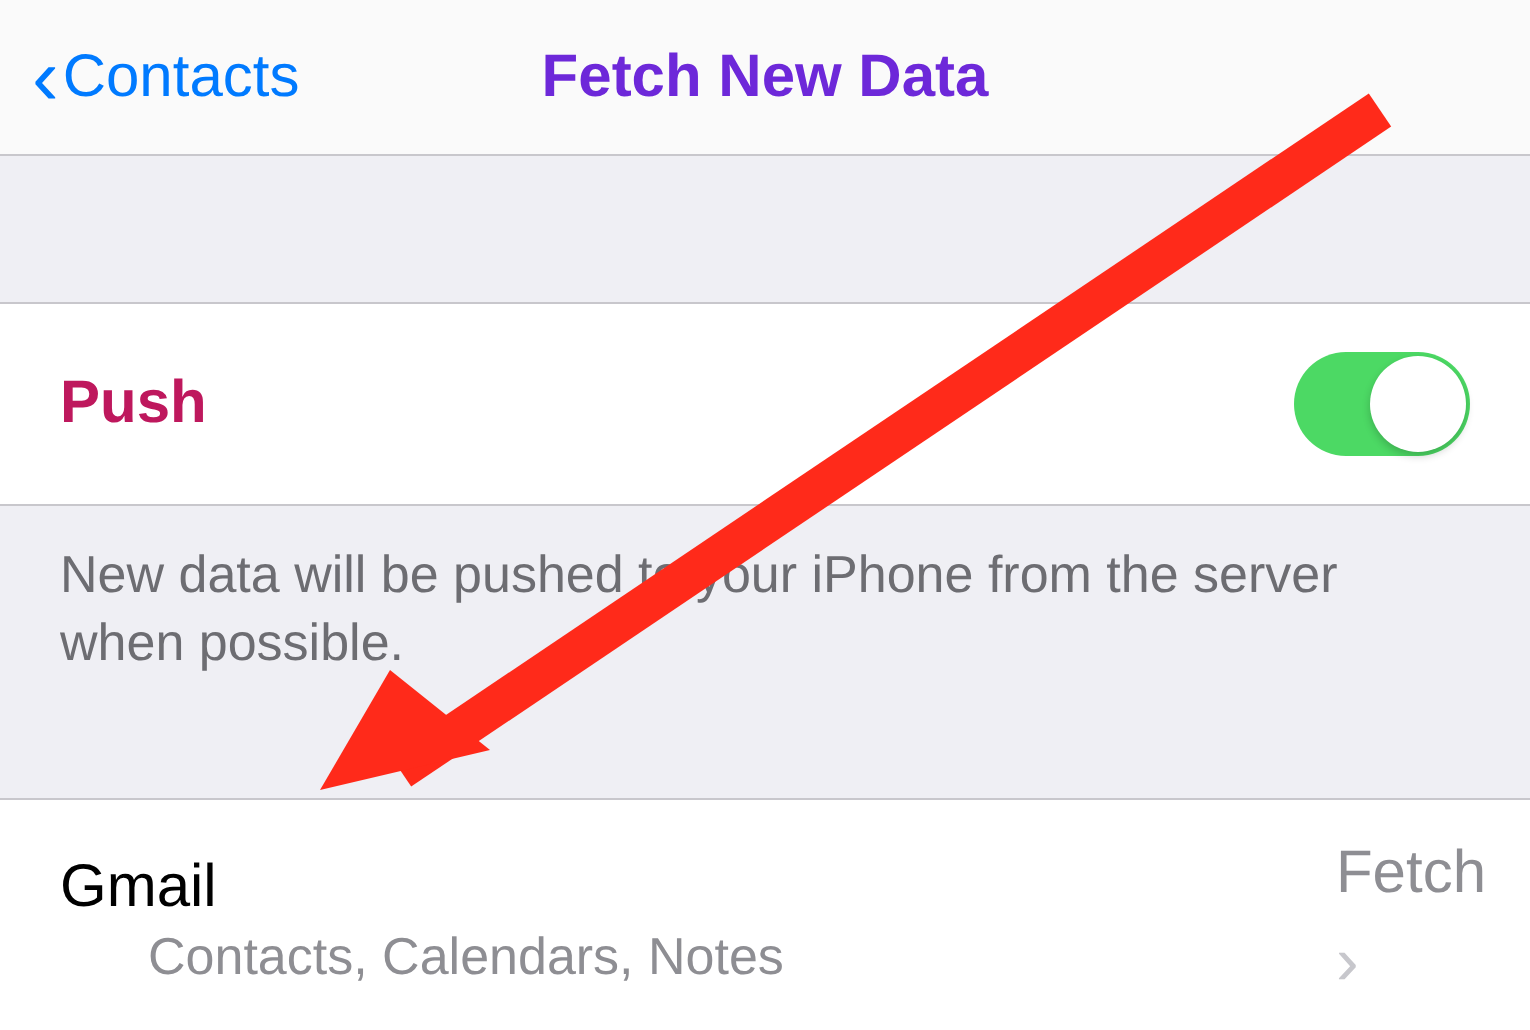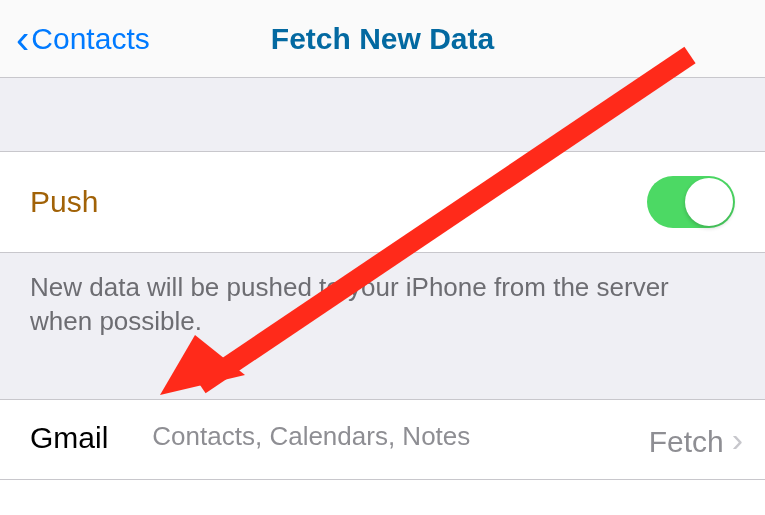--- a/index.html
+++ b/index.html
@@ -36,38 +36,39 @@
       font-weight: 300;
       margin-right: 2px;
       line-height: 1;
     }
     .nav-title {
       position: absolute;
       left: 50%;
       transform: translateX(-50%);
       font-size: 30px;
       font-weight: 600;
-      color: #0369a1;
+      color: #6d28d9;
     }
     .spacer {
       height: 74px;
       background: #efeff4;
       border-bottom: 1px solid #c8c7cc;
     }
     .row {
       background: #fff;
       display: flex;
       align-items: center;
       justify-content: space-between;
       padding: 24px 30px;
       border-bottom: 1px solid #c8c7cc;
     }
     .row-label {
       font-size: 30px;
-      color: #a16207;
+      color: #be185d;
+      font-weight: bold;
     }
     .toggle {
       width: 88px;
       height: 52px;
       background: #4cd964;
       border-radius: 26px;
       position: relative;
       cursor: pointer;
     }
     .toggle-knob {
@@ -92,36 +93,37 @@
       background: #fff;
       display: flex;
       align-items: center;
       justify-content: space-between;
       padding: 20px 22px 20px 30px;
       border-bottom: 1px solid #c8c7cc;
       cursor: pointer;
     }
     .account-left {
       display: flex;
-      flex-direction: row;
+      flex-direction: column;
     }
     .account-title {
       font-size: 30px;
       color: #000;
       margin-bottom: 2px;
     }
     .account-subtitle {
       font-size: 26px;
       color: #8e8e93;
       margin-left: 44px;
     }
     .account-right {
       display: flex;
-      align-items: flex-end;
+      align-items: flex-start;
       gap: 8px;
+      flex-direction: column;
     }
     .account-value {
       font-size: 30px;
       color: #8e8e93;
     }
     .disclosure {
       font-size: 34px;
       color: #c7c7cc;
       font-weight: 300;
     }

